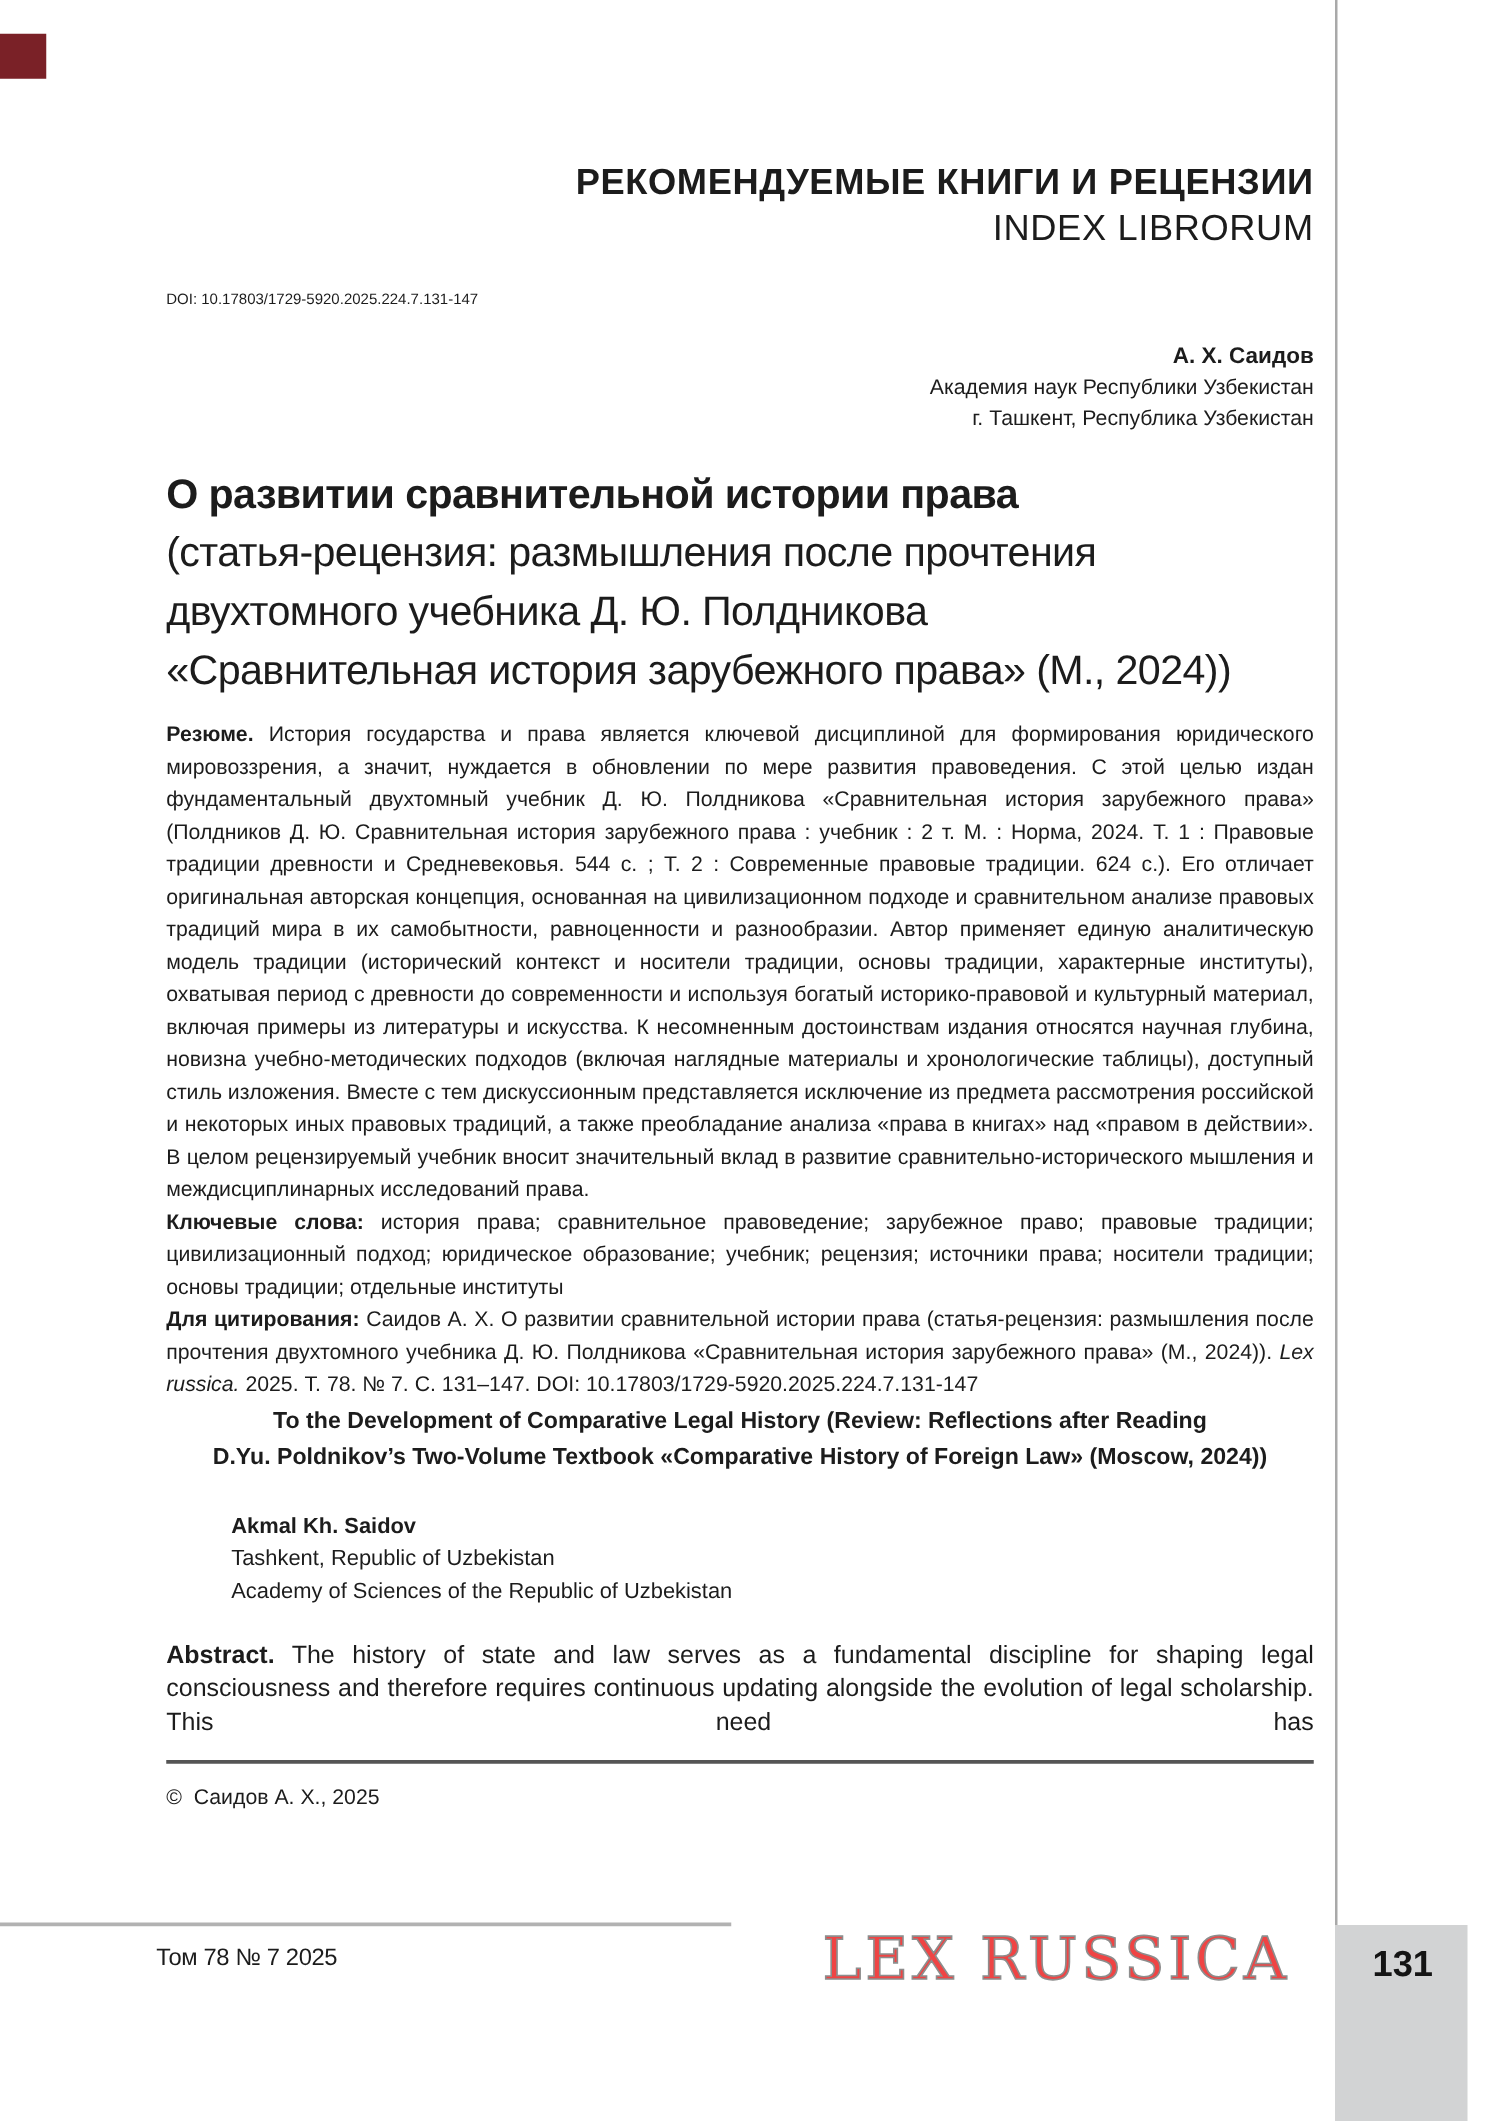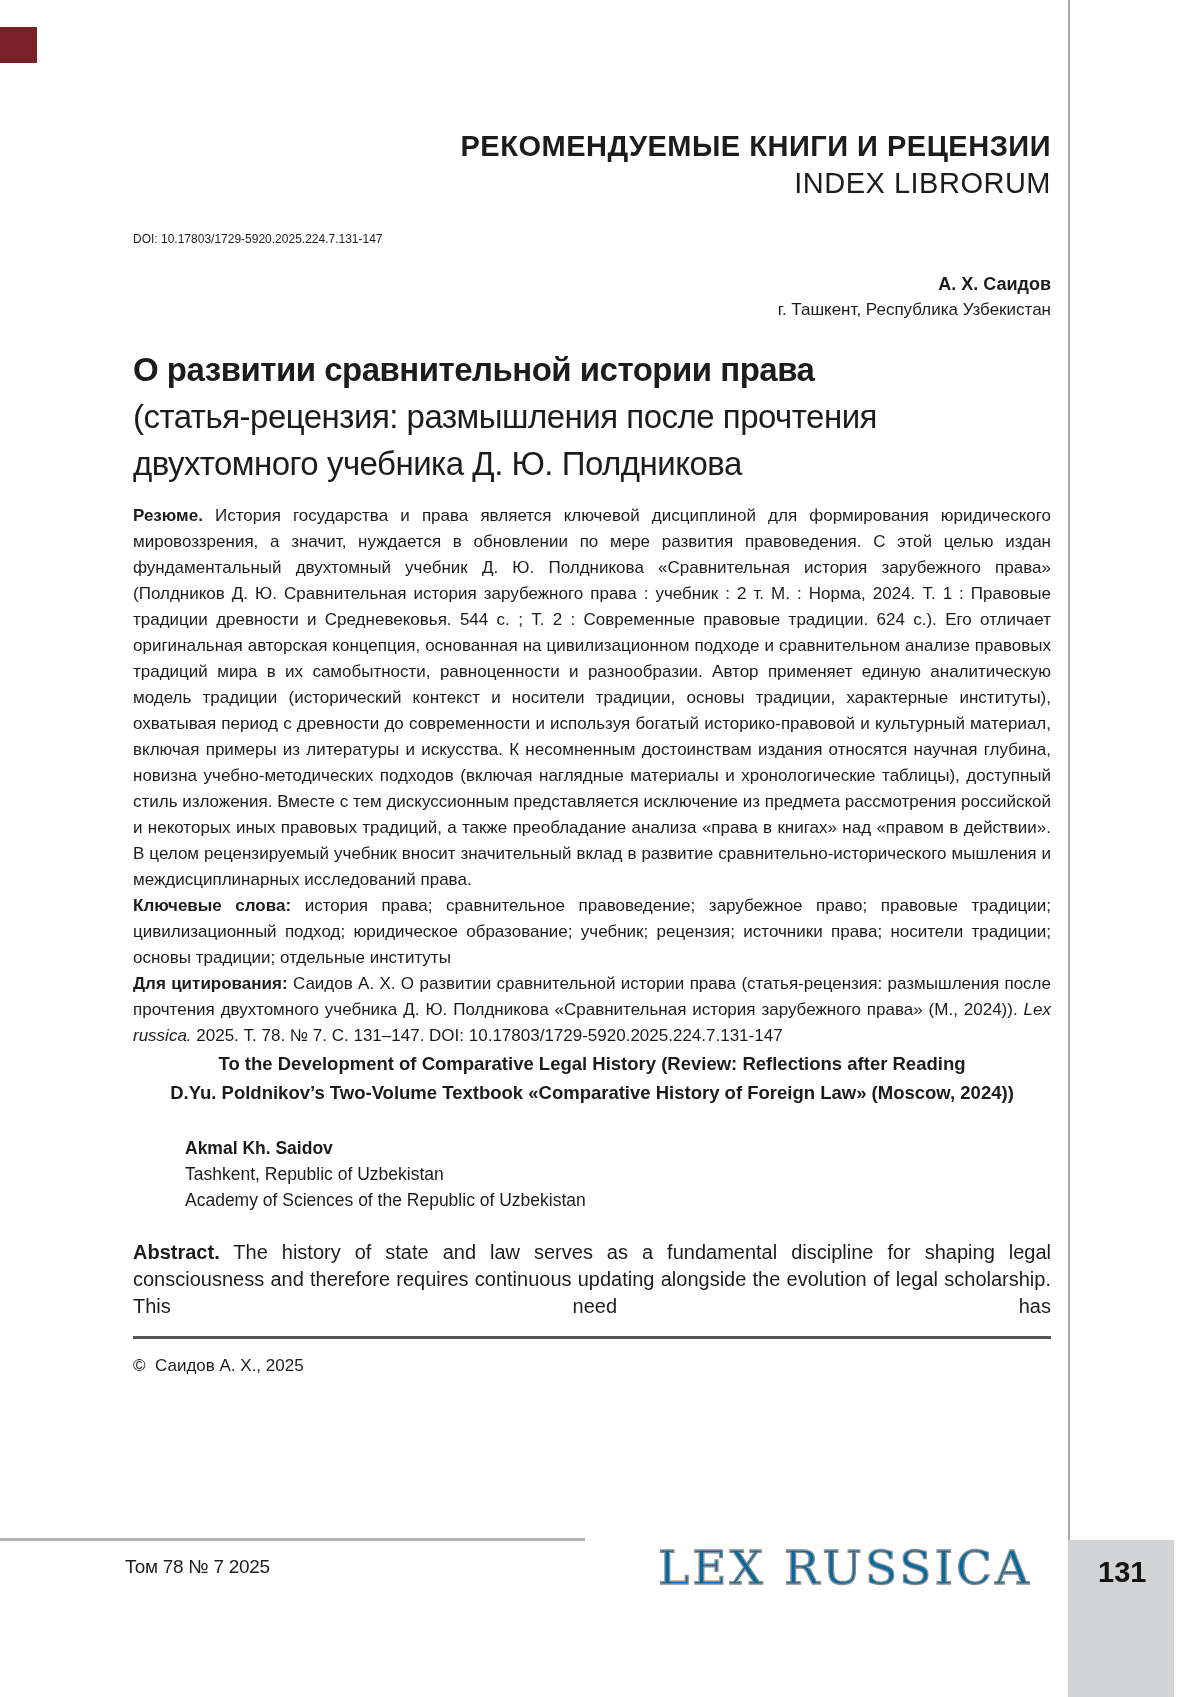--- a/index.html
+++ b/index.html
@@ -27,21 +27,21 @@
   .author-en{margin-top:28px;padding-left:52px;font-size:17.5px;line-height:26px;}
   .author-en .name{font-weight:bold;}
   .abstract-en{margin-top:26px;font-size:20px;line-height:27px;text-align:justify;text-align-last:justify;}
   .rule{margin-top:16px;border:0;border-top:3px solid #555;}
   .copyright{margin-top:17px;font-size:17px;}
   .footer-line{position:absolute;left:0;top:1538px;width:585px;height:3px;background:#b2b2b2;}
   .footer-vol{position:absolute;left:125px;top:1556px;font-size:19px;letter-spacing:-0.3px;}
   .logo{
     position:absolute;right:168px;top:1536px;
     font-family:"DejaVu Serif","Liberation Serif",serif;
-    font-size:47px;line-height:64px;color:#0369a1;letter-spacing:3px;
+    font-size:47px;line-height:64px;color:#ef4444;letter-spacing:3px;
     -webkit-text-stroke:1.3px #8d8d8d;text-stroke:1.3px #8d8d8d;text-align:center;
   }
   .sidebar{position:absolute;left:1068px;top:1540px;width:106px;height:157px;background:#d2d3d4;}
   .page-num{margin:16px 0 0 30px;font-size:29px;font-weight:bold;color:#141414;}
   em{font-style:italic;}
 </style>
 </head>
 <body>
 
 <div class="red-square"></div>
@@ -49,27 +49,29 @@
 
 <div class="content">
 
   <div class="rubric-ru">РЕКОМЕНДУЕМЫЕ КНИГИ И РЕЦЕНЗИИ</div>
   <div class="rubric-lat">INDEX LIBRORUM</div>
 
   <div class="doi">DOI: 10.17803/1729-5920.2025.224.7.131-147</div>
 
   <div class="author-ru">
     <div class="name">А. Х. Саидов</div>
+    <div>Академия наук Республики Узбекистан</div>
     <div>г. Ташкент, Республика Узбекистан</div>
   </div>
 
   <div class="title-ru">
     <div class="t-line t-bold">О развитии сравнительной истории права</div>
     <div class="t-line">(статья-рецензия: размышления после прочтения</div>
     <div class="t-line">двухтомного учебника Д. Ю. Полдникова</div>
+    <div class="t-line">«Сравнительная история зарубежного права» (М., 2024))</div>
   </div>
 
   <div class="body-block">
     <p class="body-p"><strong>Резюме.</strong><span> История государства и права является ключевой дисциплиной для формирования юридического мировоззрения, а значит, нуждается в обновлении по мере развития правоведения. С этой целью издан фундаментальный двухтомный учебник Д. Ю. Полдникова «Сравнительная история зарубежного права» (Полдников Д. Ю. Сравнительная история зарубежного права : учебник : 2 т. М. : Норма, 2024. Т. 1 : Правовые традиции древности и Средневековья. 544 с. ; Т. 2 : Современные правовые традиции. 624 с.). Его отличает оригинальная авторская концепция, основанная на цивилизационном подходе и сравнительном анализе правовых традиций мира в их самобытности, равноценности и разнообразии. Автор применяет единую аналитическую модель традиции (исторический контекст и носители традиции, основы традиции, характерные институты), охватывая период с древности до современности и используя богатый историко-правовой и культурный материал, включая примеры из литературы и искусства. К несомненным достоинствам издания относятся научная глубина, новизна учебно-методических подходов (включая наглядные материалы и хронологические таблицы), доступный стиль изложения. Вместе с тем дискуссионным представляется исключение из предмета рассмотрения российской и некоторых иных правовых традиций, а также преобладание анализа «права в книгах» над «правом в действии». В целом рецензируемый учебник вносит значительный вклад в развитие сравнительно-исторического мышления и междисциплинарных исследований права.</span></p>
     <p class="body-p"><strong>Ключевые слова:</strong><span> история права; сравнительное правоведение; зарубежное право; правовые традиции; цивилизационный подход; юридическое образование; учебник; рецензия; источники права; носители традиции; основы традиции; отдельные институты</span></p>
     <p class="body-p"><strong>Для цитирования:</strong><span> Саидов А. Х. О развитии сравнительной истории права (статья-рецензия: размышления после прочтения двухтомного учебника Д. Ю. Полдникова «Сравнительная история зарубежного права» (М., 2024)). </span><em>Lex russica.</em><span> 2025. Т. 78. № 7. С. 131–147. DOI: 10.17803/1729-5920.2025.224.7.131-147</span></p>
   </div>
 
   <div class="title-en">
     <div class="t-line">To the Development of Comparative Legal History (Review: Reflections after Reading</div>

